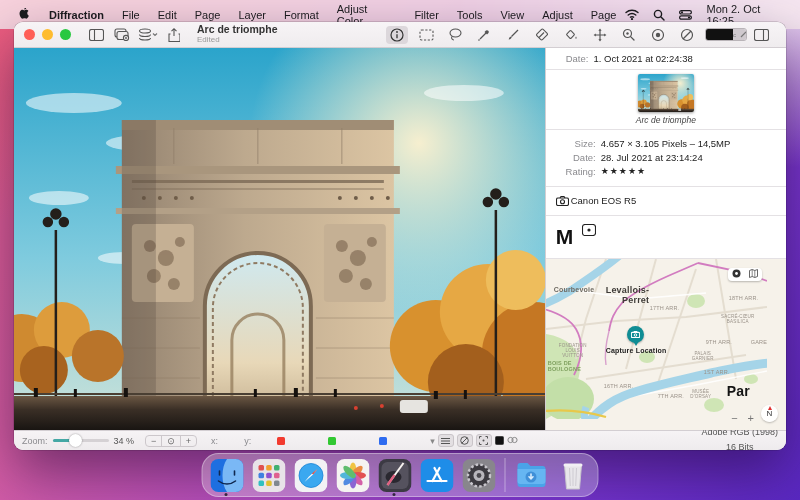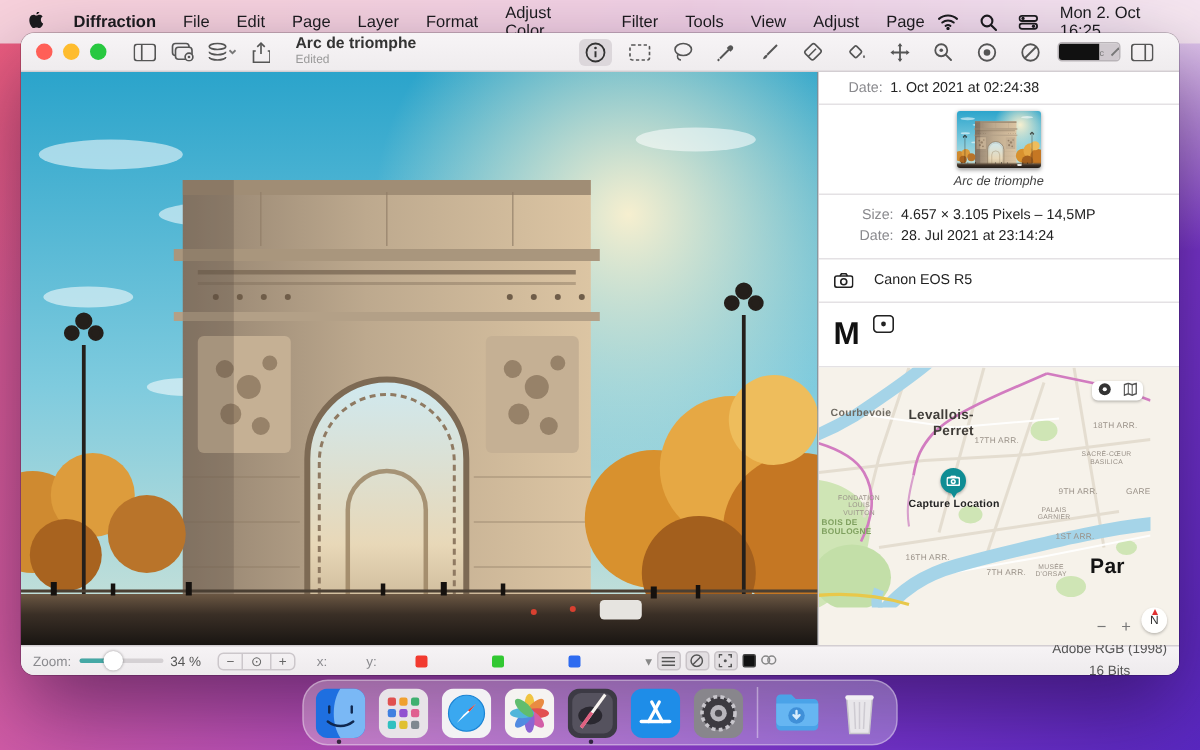--- a/index.html
+++ b/index.html
@@ -57,21 +57,21 @@
     flex-direction:column; align-items:center; justify-content:center; gap:3px; }
   .thumb { width:56px; height:38px; border-radius:2px; overflow:hidden;
     box-shadow:0 1px 3px rgba(0,0,0,.4); }
   .thumb svg { width:56px; height:38px; display:block; }
   .caption { font-style:italic; font-size:8.5px; color:#444; }
   .infosec { padding:6px 8px; border-bottom:1px solid #e4e1e4; }
   .irow { display:flex; margin:2px 0; line-height:1.25;align-items:center; }
   .irow .lab { width:42px; text-align:right; margin-right:5px; flex:0 0 auto; }
   .stars { letter-spacing:1px; font-size:9px; }
   .camsec { padding:6px 10px; border-bottom:1px solid #e4e1e4; }
-  .camrow { display:flex; gap:14px; margin:2.5px 0; align-items:flex-start; }
+  .camrow { display:flex; gap:2px; margin:2.5px 0; align-items:flex-start; }
   .camrow svg { flex:0 0 auto; margin-top:1px; }
   .exposec { padding:5px 10px 6px; border-bottom:1px solid #e4e1e4;
     display:flex; gap:9px; }
   .expmode { font-size:21px; font-weight:bold; color:#111; line-height:1.5; }
   .expgrid { flex:1; display:grid; grid-template-columns:1fr 1fr; row-gap:4px;
     font-size:9px; padding-top:3px; }
   .expcell { display:flex; align-items:center; gap:3px; }
   .meterbox { align-self:flex-start; margin-top:3px; }
   
   .mapsec { position:relative; flex:1; overflow:hidden; background:#f6f2ea; }
@@ -479,20 +479,24 @@
 
       <div class="infosec">
         <div class="irow">
           <span class="lab">Size:</span>
           <span>4.657 × 3.105 Pixels – 14,5MP</span>
         </div>
         <div class="irow">
           <span class="lab">Date:</span>
           <span>28. Jul 2021 at 23:14:24</span>
         </div>
+        <div class="irow">
+          <span class="lab">Rating:</span>
+          <span class="stars">★★★★★</span>
+        </div>
       </div>
 
       <div class="camsec">
         <div class="camrow">
           <svg width="13" height="10" viewBox="0 0 13 10">
               <rect x=".5" y="2" width="12" height="7.5" rx="1.5" fill="none" stroke="#222" stroke-width="1.1"></rect>
               <path d="M4 2l1-1.5h3L9 2" fill="none" stroke="#222" stroke-width="1.1"></path>
               <circle cx="6.5" cy="5.8" r="2" fill="none" stroke="#222" stroke-width="1.1"></circle>
             </svg>
           <span>Canon EOS R5</span>

